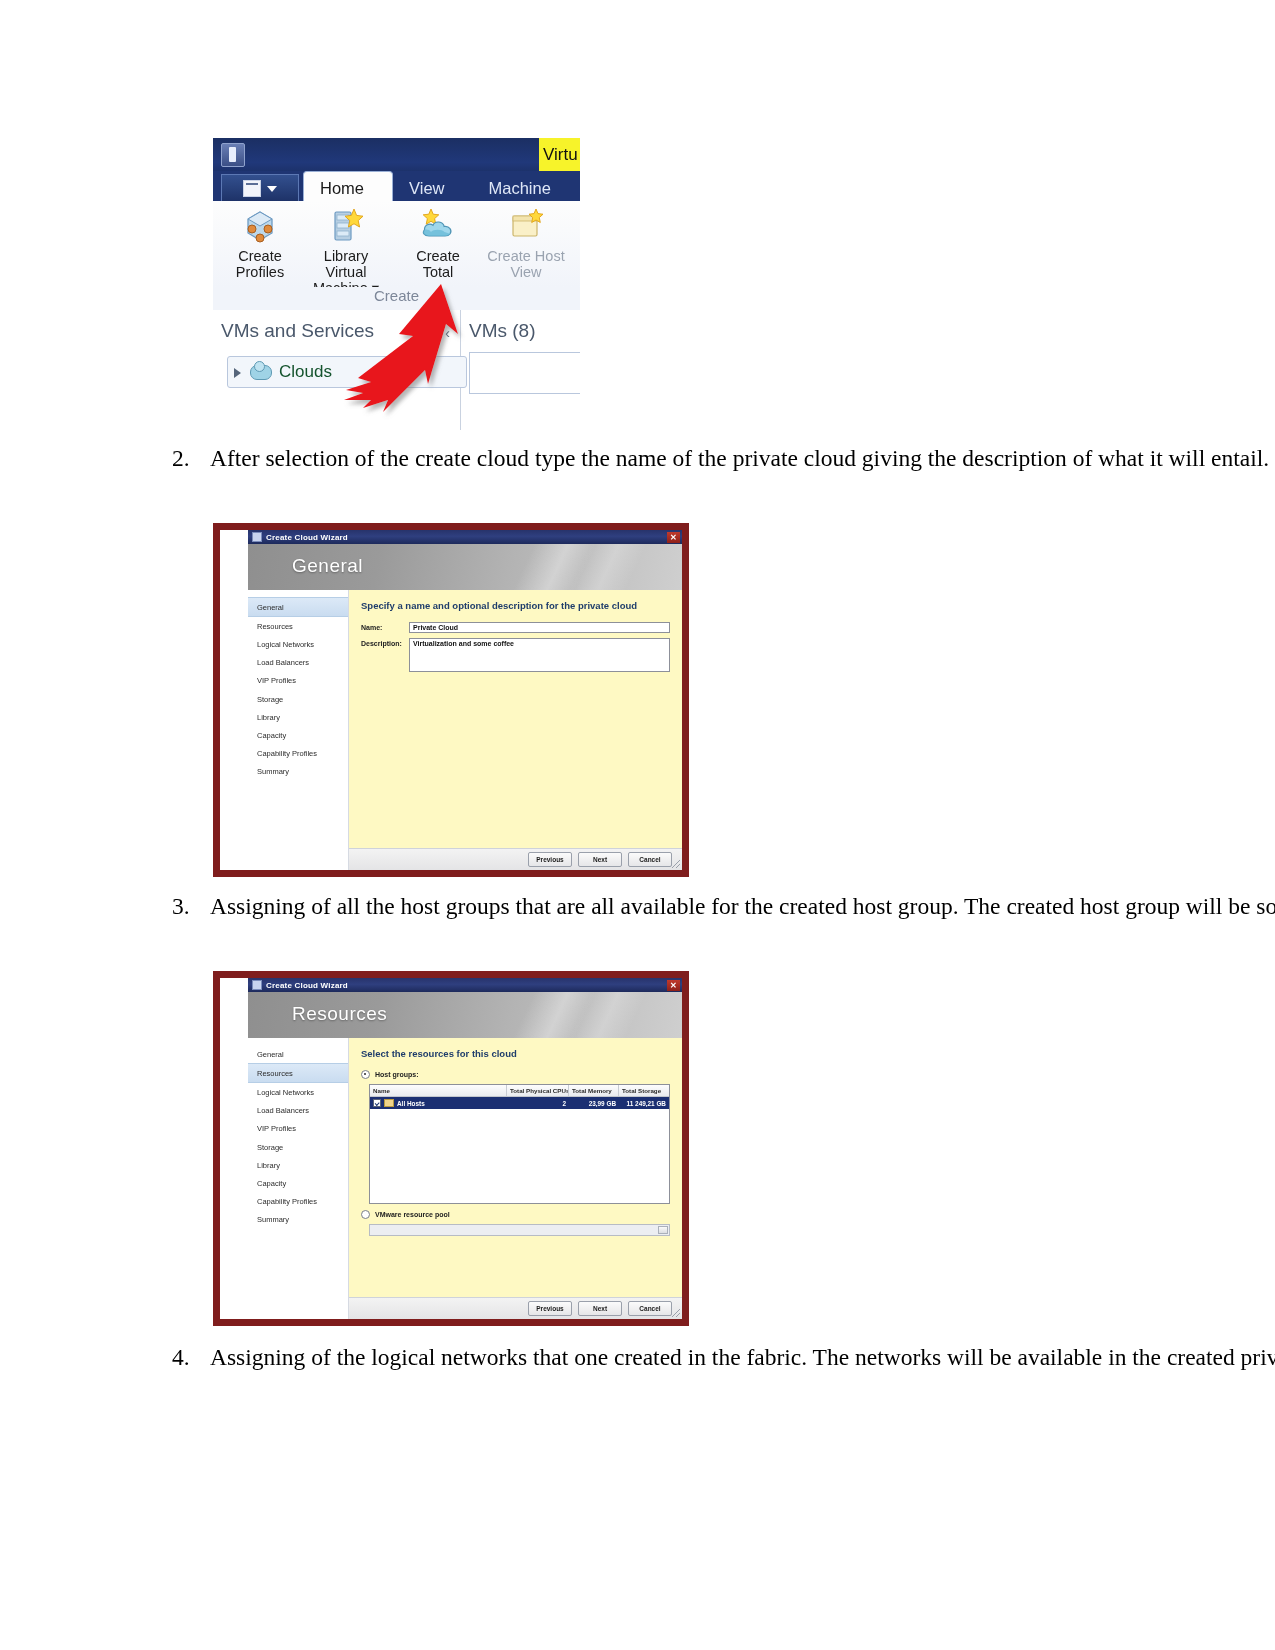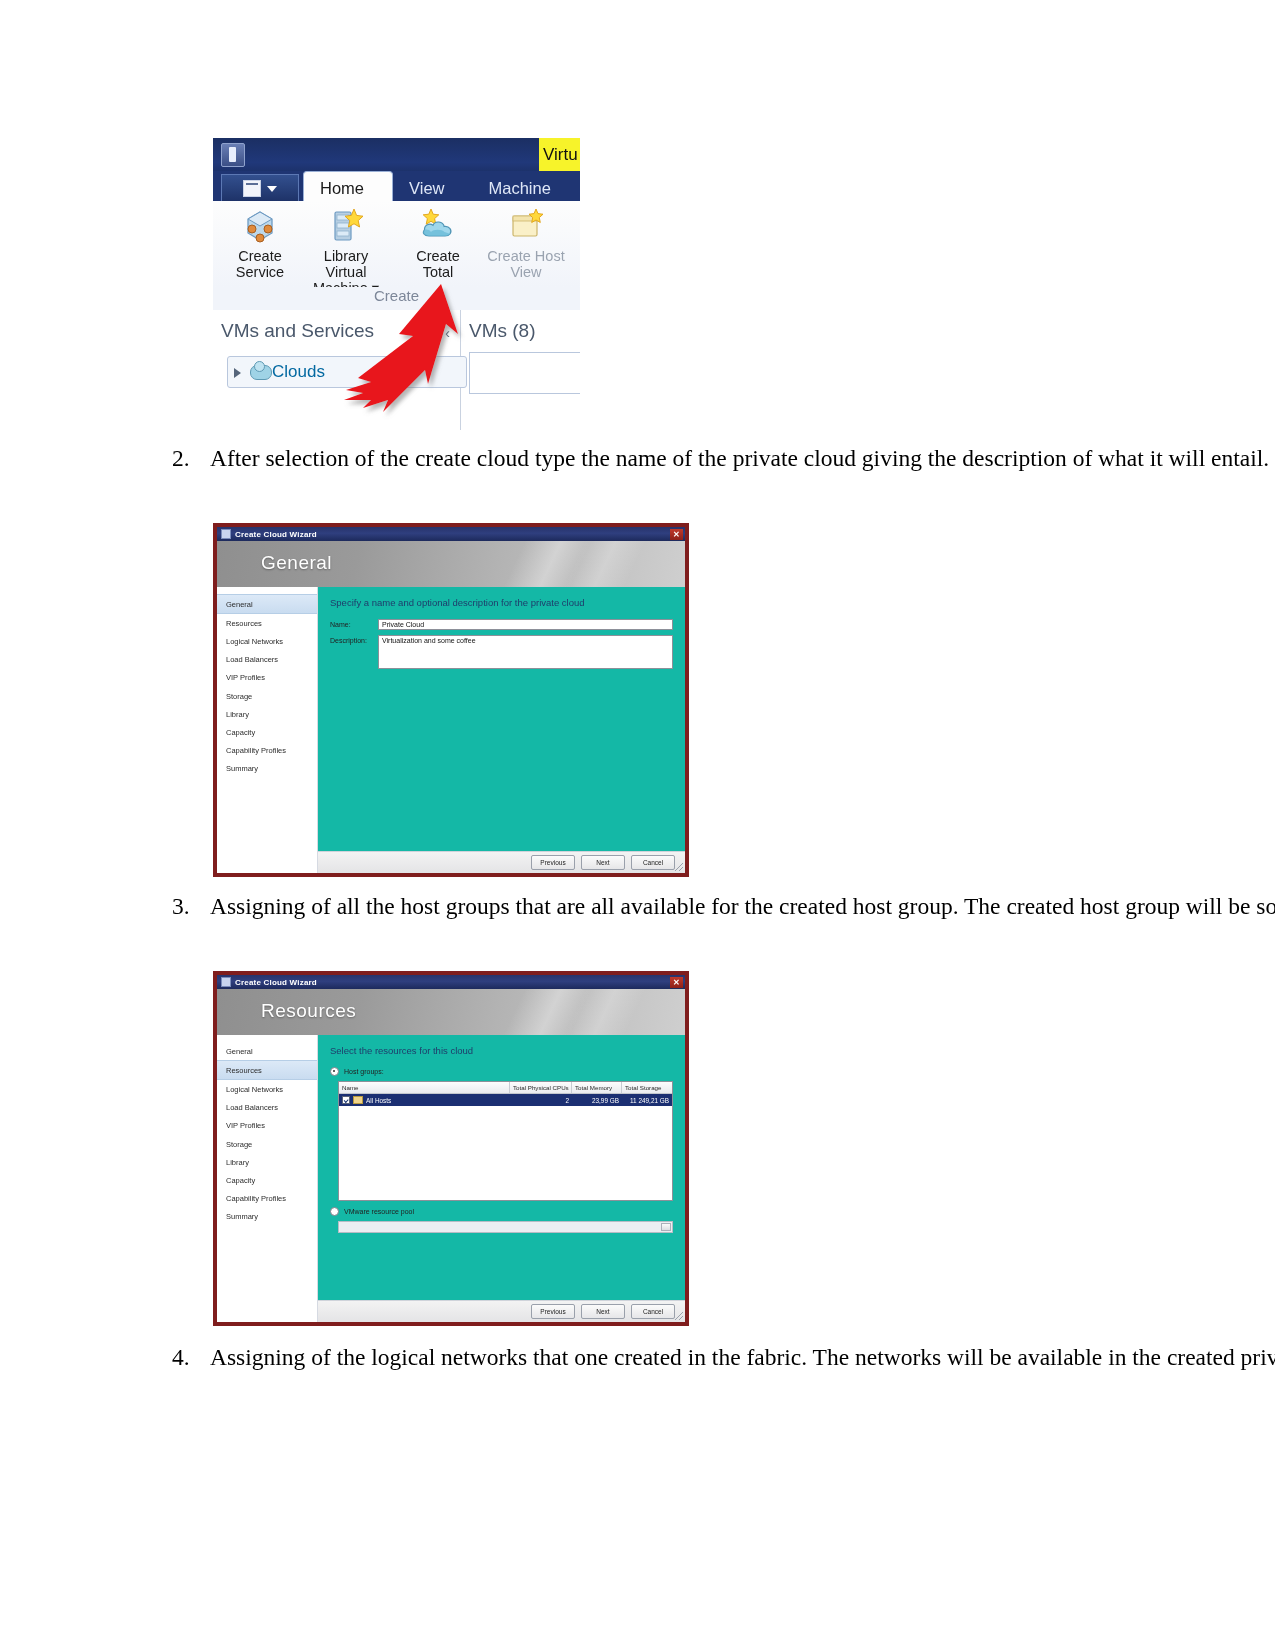--- a/index.html
+++ b/index.html
@@ -142,22 +142,22 @@
   .f1-divider {
     position:absolute; left:247px; top:172px; width:1px; height:120px; background:#c9d2e0;
   }
   .f1-vms {
     position:absolute; left:256px; top:182px;
     font-family:"Liberation Sans", sans-serif; font-size:19px; color:#4a586b;
   }
   .f1-treebox {
     position:absolute; left:14px; top:218px; width:240px; height:32px;
     background:#f2f6fb; border:1px solid #b9c7dd; border-radius:3px;
-    display:flex; align-items:center; padding-left:22px; box-sizing:border-box;
-    font-family:"Liberation Sans",sans-serif; font-size:17px; color:#0369a1;
+    display:flex; align-items:center; gap:7px; padding-left:22px; box-sizing:border-box;
+    font-family:"Liberation Sans",sans-serif; font-size:17px; color:#14532d;
   }
   .f1-tri {
     position:absolute; left:6px; top:11px; width:0;height:0;
     border-top:5px solid transparent;border-bottom:5px solid transparent;border-left:7px solid #55657a;
   }
   .f1-cloudglyph {
     width:20px;height:13px;background:#9fd3e6;border-radius:7px;position:relative;
     border:1px solid #5e9ab4;
   }
   .f1-cloudglyph:before{
@@ -169,24 +169,25 @@
     background:#fff; border:1px solid #b9c7dd;
   }
 
   
   .arrow-svg { position:absolute; left:213px; top:138px; pointer-events:none; }
 
   
   .wiz {
     position: absolute;
     background: #fff;
-    border: 4px solid #7f1d1d;
+    border: 7px solid #7f1d1d;
     box-sizing: border-box;
     overflow: hidden;
     font-family: "Liberation Sans", sans-serif;
+    padding-left: 28px;
   }
   .wiz-title {
     height: 14px;
     background: linear-gradient(to bottom,#27336b 0%,#2f3f7f 45%,#1d2a5c 100%);
     display: flex; align-items: center; gap: 4px; padding-left: 4px;
     color: #fff; font-size: 8px; font-weight: bold; letter-spacing:.2px;
   }
   .wiz-ticon { width: 8px; height: 8px; background:#c9d4ef; border:1px solid #7b8cbb; }
   .wiz-close {
     margin-left:auto; width:13px; height:11px; margin-right:2px;
@@ -217,22 +218,23 @@
   }
   .wiz-nav-item {
     font-size: 7.5px; color:#2c2c2c; padding: 3.6px 0 3.6px 9px;
     line-height: 11px; white-space: nowrap;
   }
   .wiz-nav-item.active {
     background: linear-gradient(to bottom,#dce9f7,#c9dcf0);
     border-top:1px solid #b6cee6; border-bottom:1px solid #b6cee6;
   }
   .wiz-main {
-    flex: 1 1 auto; background:#14b8a6; position: relative; padding: 10px 12px 0 12px;
+    flex: 1 1 auto; background:#fef9c3; position: relative; padding: 10px 12px 0 12px;
     box-sizing: border-box;
+    font-weight: bold;
   }
   .wiz-heading {
     font-size: 9.5px; color:#1f3d6b; margin-bottom: 11px;
   }
   .fld-row { display:flex; align-items:flex-start; margin-bottom: 5px; font-size: 7px; color:#222; }
   .fld-label { width: 48px; flex:0 0 48px; padding-top:2px; }
   .fld-input {
     flex:1 1 auto; background:#fff; border:1px solid #8d9099;
     font-size: 7px; color:#111; padding: 1px 3px; height: 11px; box-sizing:border-box;
     overflow:hidden; white-space:nowrap;
@@ -337,21 +339,21 @@
       <div class="glyph">
         <svg width="34" height="36" viewBox="0 0 34 36">
           <polygon points="17,4 29,11 29,25 17,32 5,25 5,11" fill="#bcd7ea" stroke="#6d9ac2" stroke-width="1.3"></polygon>
           <polygon points="17,4 29,11 17,18 5,11" fill="#dceaf6" stroke="#6d9ac2" stroke-width="1"></polygon>
           <circle cx="9" cy="21" r="4" fill="#e08a3c" stroke="#a85f20" stroke-width="1"></circle>
           <circle cx="25" cy="21" r="4" fill="#e08a3c" stroke="#a85f20" stroke-width="1"></circle>
           <circle cx="17" cy="30" r="4" fill="#e08a3c" stroke="#a85f20" stroke-width="1"></circle>
         </svg>
       </div>
       <div>Create</div>
-      <div>Service</div>
+      <div>Profiles</div>
     </div>
 
     <div class="f1-cmd" style="left:90px;">
       <div class="glyph">
         <svg width="36" height="38" viewBox="0 0 36 38">
           <rect x="7" y="5" width="16" height="28" rx="1.5" fill="#b7cfe3" stroke="#6d9ac2" stroke-width="1.2"></rect>
           <rect x="9" y="8" width="12" height="5" fill="#dcebf7" stroke="#8fb2ce" stroke-width=".8"></rect>
           <rect x="9" y="16" width="12" height="5" fill="#dcebf7" stroke="#8fb2ce" stroke-width=".8"></rect>
           <rect x="9" y="24" width="12" height="5" fill="#dcebf7" stroke="#8fb2ce" stroke-width=".8"></rect>
           <polygon points="26,2 28.6,8.4 35,9.2 30.2,13.6 31.6,20 26,16.8 20.4,20 21.8,13.6 17,9.2 23.4,8.4" fill="#ffd83b" stroke="#e0a014" stroke-width=".9"></polygon>

